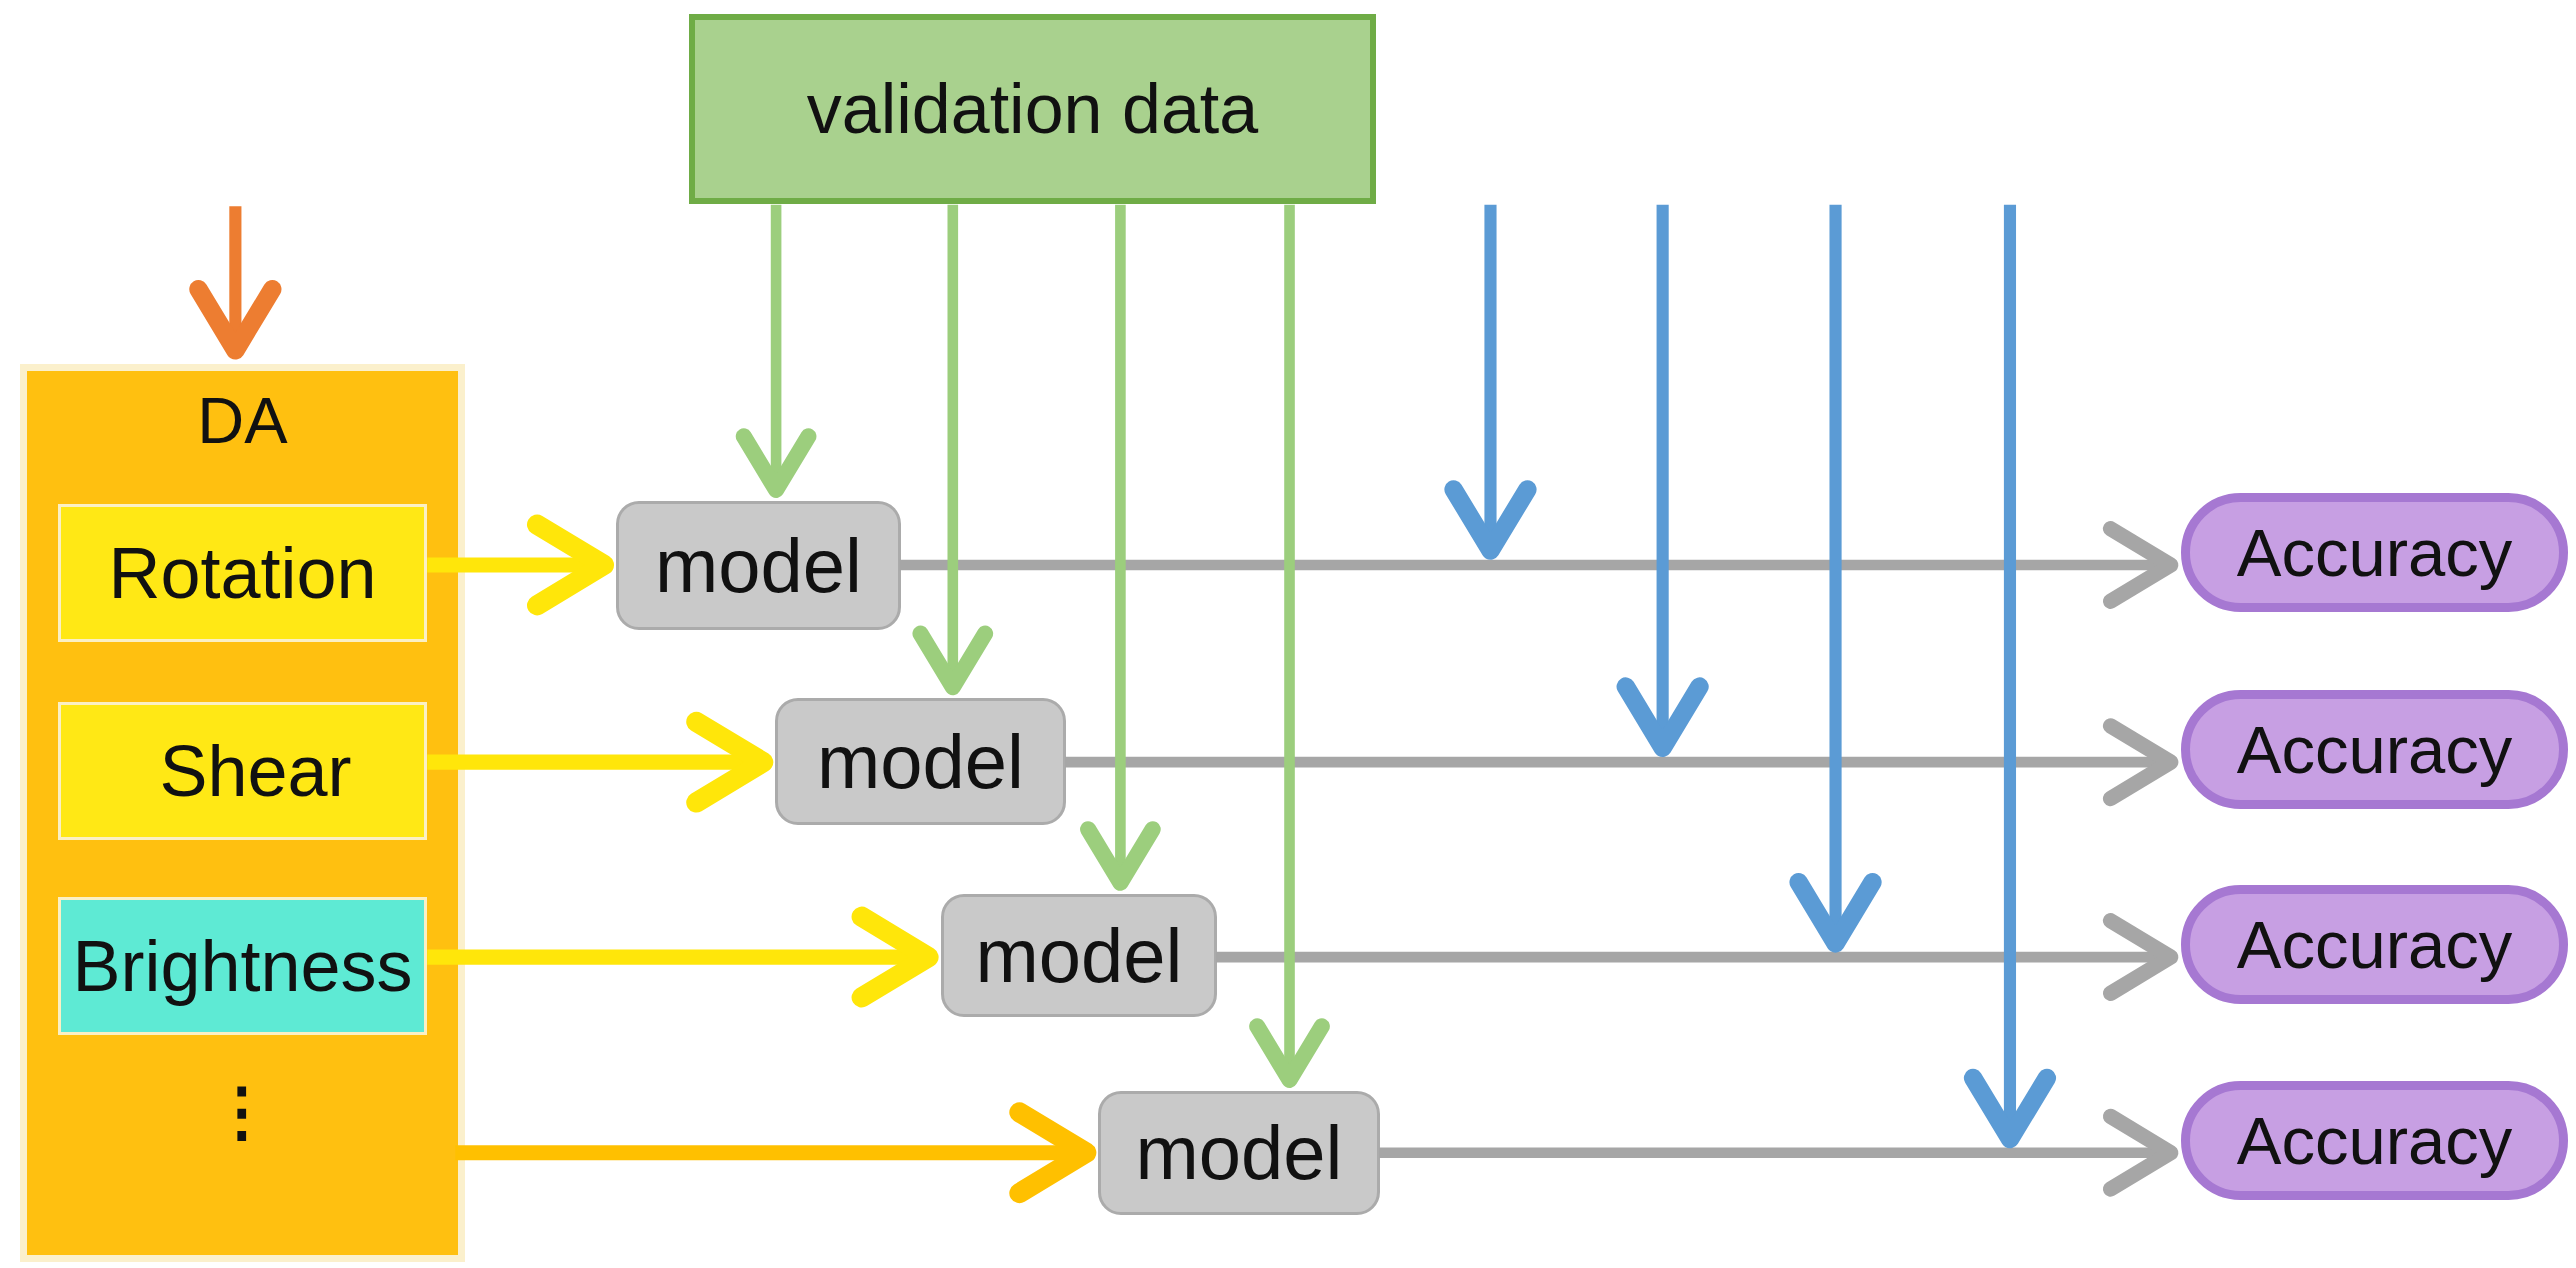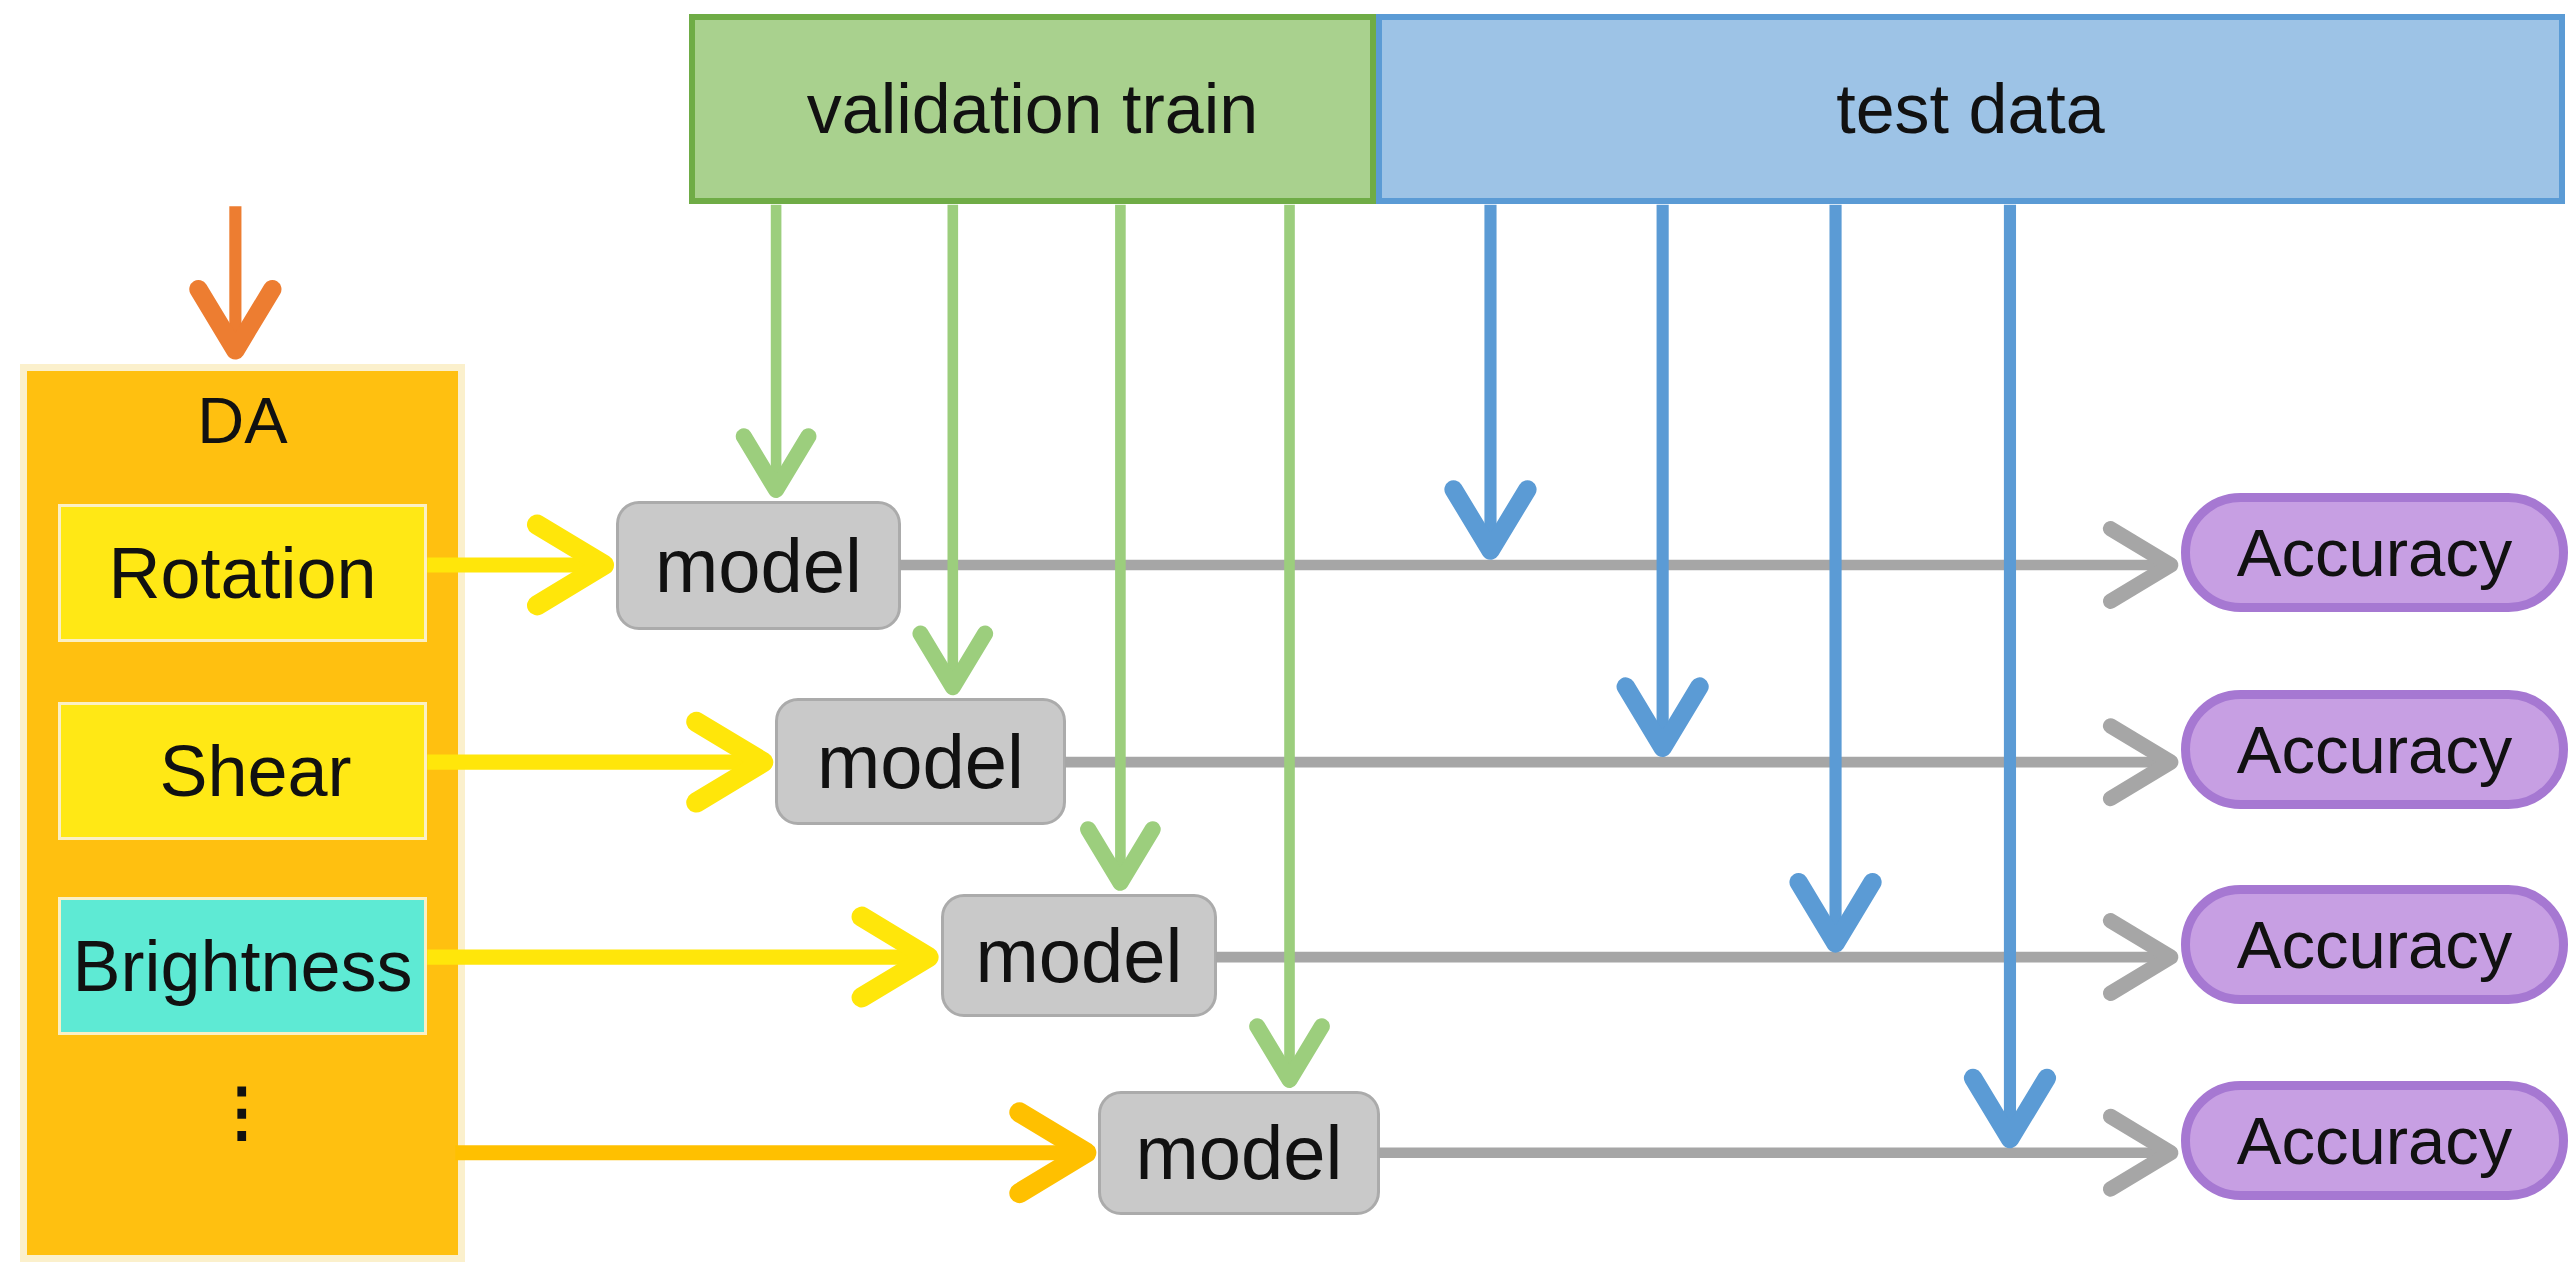--- a/index.html
+++ b/index.html
@@ -75,24 +75,21 @@
   .overlay{
     position:absolute;left:0;top:0;z-index:5;pointer-events:none;
   }
 </style>
 </head>
 <body>
 
 <div class="stage">
 
   <div class="bar bar-validation" style="background-color: rgb(169, 209, 142); border-color: rgb(111, 172, 70);">
-    <span>validation train</span>
-  </div>
-  <div class="bar bar-test" style="background-color: rgb(157, 195, 230); border-color: rgb(91, 155, 213);">
-    <span>test data</span>
+    <span>validation data</span>
   </div>
 
   <div class="da-box" style="background-color: rgb(255, 192, 16); border-color: rgb(251, 240, 204);"></div>
   <div class="da-title">DA</div>
 
   <div class="da-item da-item-rotation" style="background-color: rgb(255, 232, 21);">
     <span>Rotation</span>
   </div>
   <div class="da-item da-item-shear" style="background-color: rgb(255, 232, 21); padding-left: 26px;">
     <span>Shear</span>

